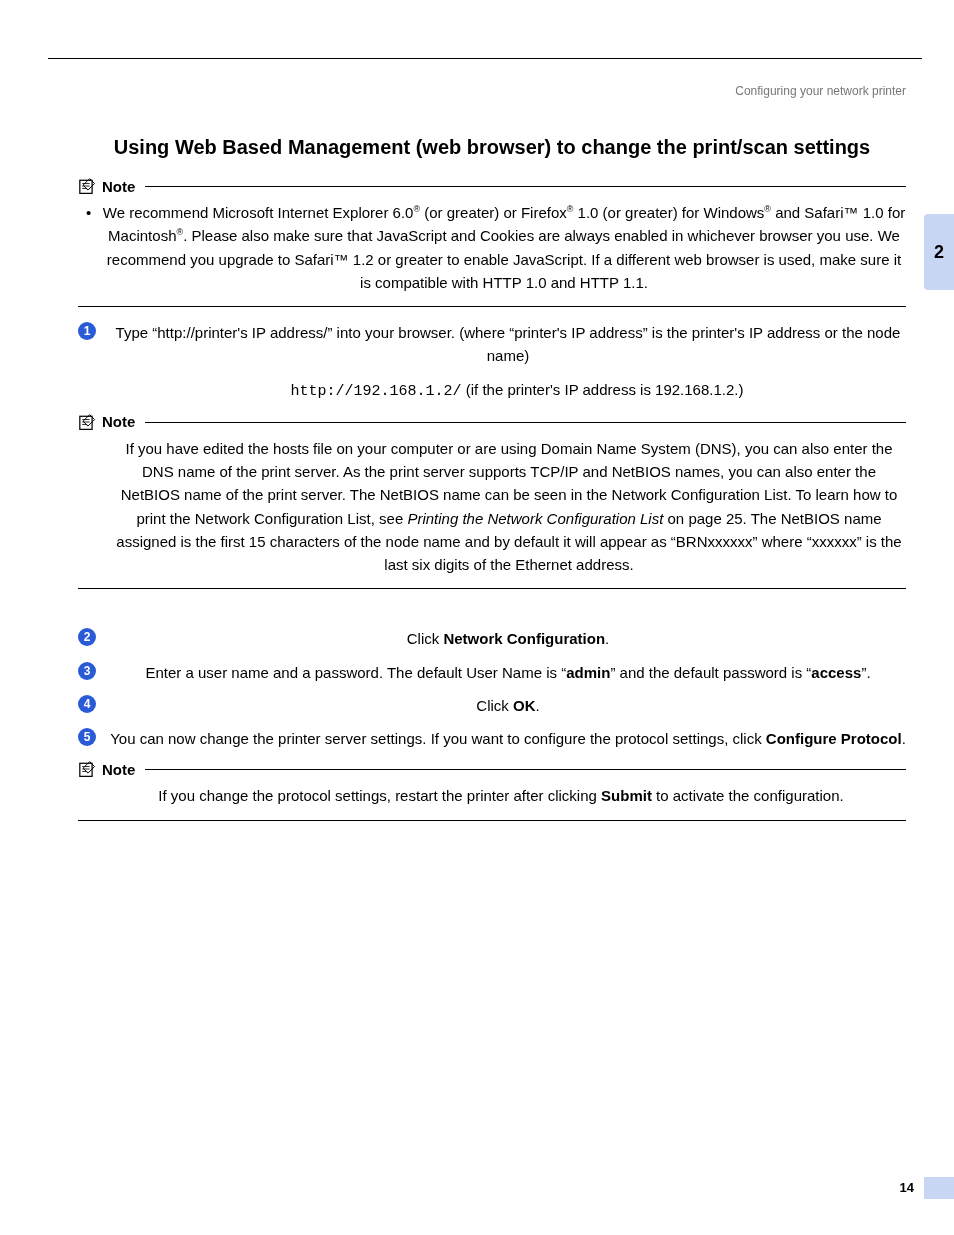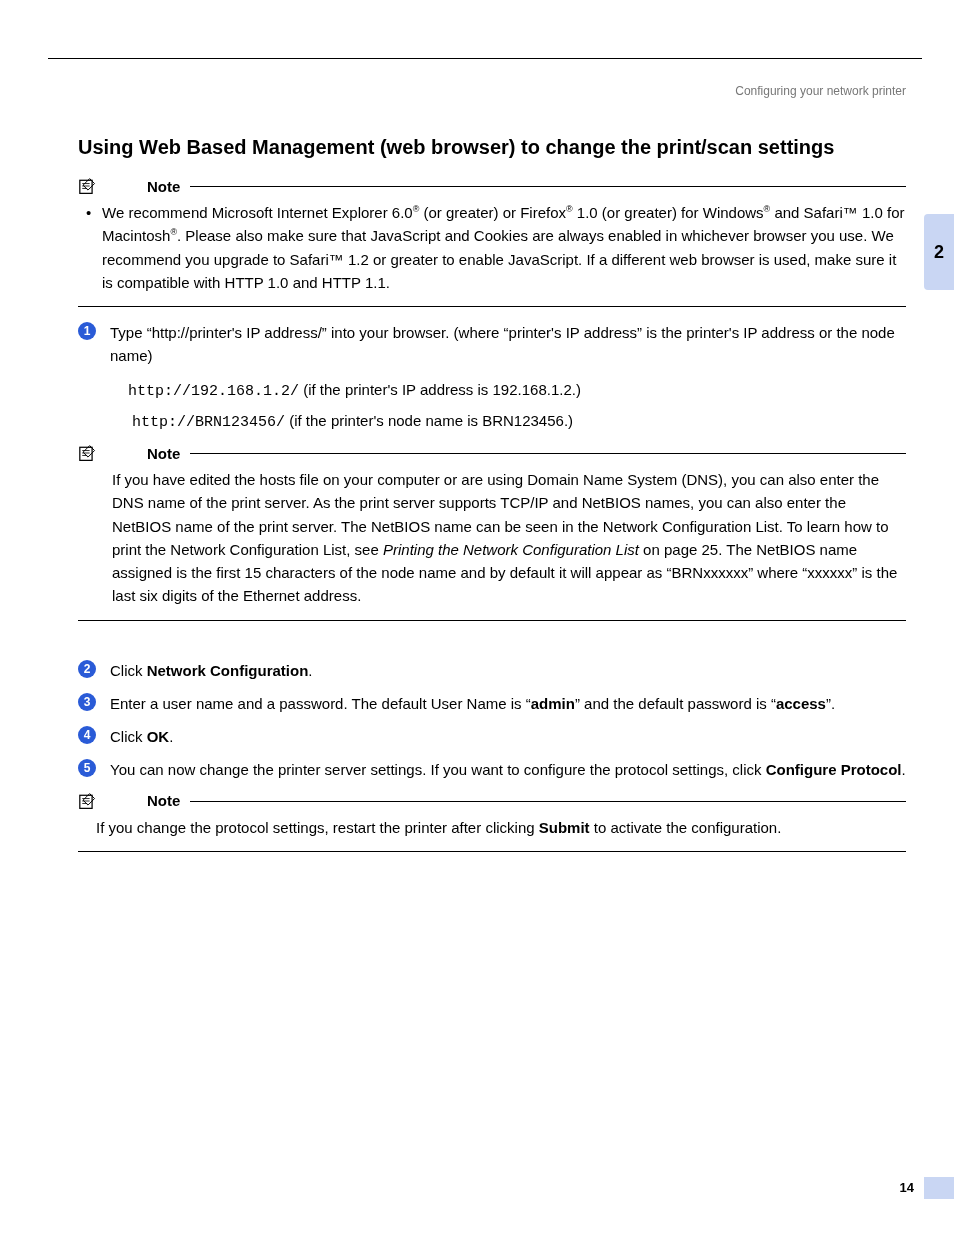--- a/index.html
+++ b/index.html
@@ -1,24 +1,24 @@
 <!DOCTYPE html>
 <html><head>
 <meta charset="utf-8">
 <style>
   html,body{margin:0;padding:0;background:#fff;}
   .page{width:954px;height:1235px;position:relative;font-family:Arial,Helvetica,sans-serif;color:#000;box-sizing:border-box;}
   .header-rule{position:absolute;top:58px;left:48px;right:32px;border-top:1px solid #000;}
   .header-label{position:absolute;top:84px;right:48px;font-size:12px;color:#777;}
-  .content{position:absolute;top:136px;left:78px;right:48px;}
+  .content{position:absolute;top:136px;left:78px;right:48px;text-align:center;}
   h1{font-size:20px;font-weight:bold;margin:0 0 18px 0;}
   .intro{font-size:15px;line-height:1.45;margin:0 0 16px 0;}
   .note-row{display:flex;align-items:center;margin:10px 0 6px 0;}
   .note-icon{width:20px;height:18px;margin-right:4px;flex:0 0 auto;}
-  .note-label{font-weight:bold;font-size:15px;margin-right:10px;margin-left:45px;}
+  .note-label{font-weight:bold;font-size:15px;margin-right:10px;}
   .note-line{flex:1;border-top:1px solid #000;height:0;margin-top:1px;}
   .note-end{border-top:1px solid #000;margin:12px 0 14px 0;}
   ul.bullets{margin:4px 0 10px 0;padding:0;list-style:none;}
   ul.bullets>li{position:relative;padding-left:24px;font-size:15px;line-height:1.55;margin:6px 0;}
   ul.bullets>li:before{content:"•";position:absolute;left:8px;top:0;}
   .step{display:flex;align-items:flex-start;margin:10px 0;}
   .step-num{width:18px;height:18px;border-radius:50%;background:#2a5bd7;color:#fff;font-size:12px;font-weight:bold;display:flex;align-items:center;justify-content:center;flex:0 0 auto;margin-right:14px;margin-top:1px;}
   .step-body{font-size:15px;line-height:1.55;flex:1;}
   .sub{margin-left:34px;font-size:15px;line-height:1.55;margin-bottom:6px;}
   .sq{display:inline-block;width:8px;height:8px;background:#555;margin-right:8px;vertical-align:1px;}
@@ -62,21 +62,20 @@
         <span>We recommend Microsoft Internet Explorer 6.0</span><sup>®</sup><span> (or greater) or Firefox</span><sup>®</sup><span> 1.0 (or greater) for Windows</span><sup>®</sup><span> and Safari™ 1.0 for Macintosh</span><sup>®</sup><span>. Please also make sure that JavaScript and Cookies are always enabled in whichever browser you use. We recommend you upgrade to Safari™ 1.2 or greater to enable JavaScript. If a different web browser is used, make sure it is compatible with HTTP 1.0 and HTTP 1.1.</span>
       </li>
     </ul>
     <div class="note-end"></div>
 
     <div class="step">
       <div class="step-num">1</div>
       <div class="step-body">Type “http://printer's IP address/” into your browser. (where “printer's IP address” is the printer's IP address or the node name)</div>
     </div>
     <div class="sub" style="margin-left:50px"><span class="mono">http://192.168.1.2/</span><span> (if the printer's IP address is 192.168.1.2.)</span></div>
-    <div class="sub" style="margin-left:54px"><span class="mono">http://BRN123456/</span><span> (if the printer's node name is BRN123456.)</span></div>
 
     <div class="note-row">
       <svg class="note-icon" viewBox="0 0 24 22">
           <rect x="2" y="4" width="15" height="16" fill="none" stroke="#000" stroke-width="1.5"></rect>
           <path d="M5 8h9M5 11h9M5 14h6" stroke="#000" stroke-width="1"></path>
           <path d="M14 2l6 6-8 8-6-6z" fill="none" stroke="#000" stroke-width="1.2"></path>
         </svg>
       <span class="note-label">Note</span>
       <div class="note-line"></div>
     </div>

